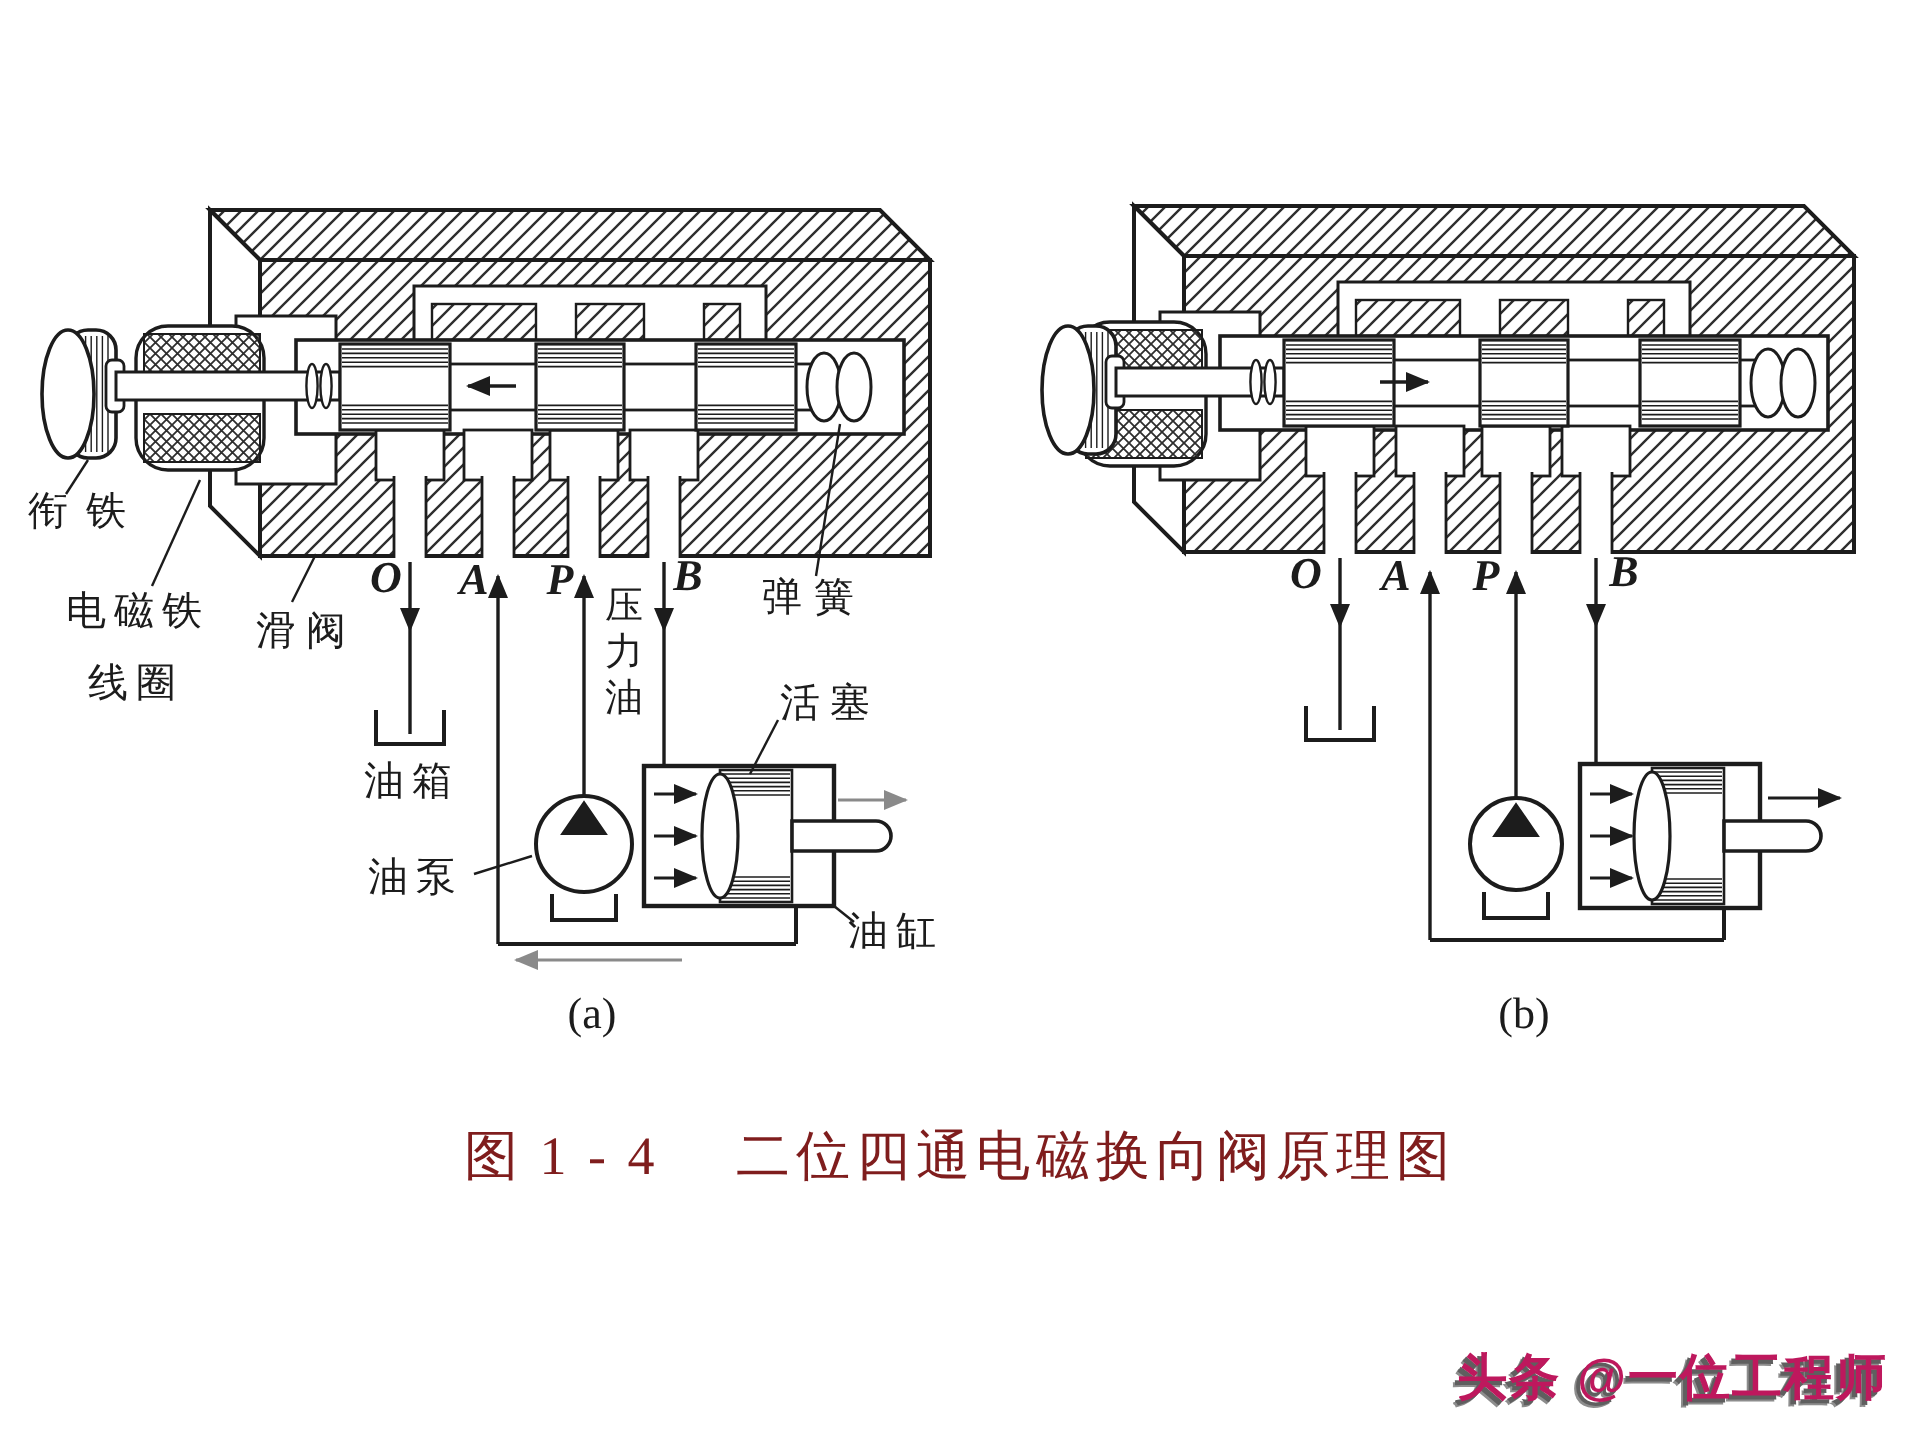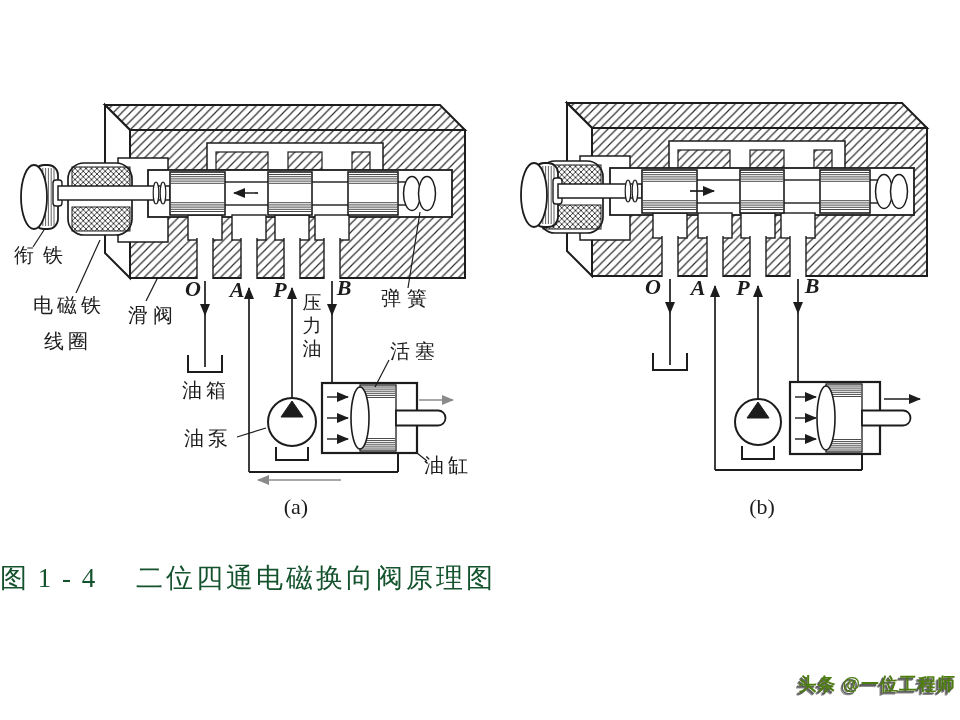--- a/index.html
+++ b/index.html
@@ -4,26 +4,26 @@
 <style>
   html,body{margin:0;padding:0;background:#ffffff;}
   .stage{position:relative;width:960px;height:720px;background:#ffffff;overflow:hidden;
          font-family:"Liberation Serif","DejaVu Serif",serif;border-radius:25px;}
   svg{position:absolute;left:0;top:0;}
   .lbl{font-family:"Liberation Serif","DejaVu Serif",serif;font-size:20px;fill:#1c1c1c;}
   .small{font-size:19px;}
   .port{font-family:"Liberation Serif","DejaVu Serif",serif;font-style:italic;font-weight:600;
         font-size:22px;fill:#1c1c1c;}
   .sub{font-size:22px;}
-  .caption{position:absolute;top:560px;left:0;width:960px;
-           font-size:27px;color:#14532d;letter-spacing:2px;}
+  .caption{position:absolute;top:560px;left:0;width:960px;text-align:center;
+           font-size:27px;color:#7f1d1d;letter-spacing:2px;}
   .caption .cap-title{margin-left:30px;letter-spacing:3px;}
-  .watermark{position:absolute;top:672px;right:4px;
+  .watermark{position:absolute;top:672px;right:16px;
              font-family:"Liberation Sans","DejaVu Sans",sans-serif;
-             font-weight:bold;font-size:18px;color:#4d7c0f;letter-spacing:1px;
+             font-weight:bold;font-size:25px;color:#be185d;letter-spacing:1px;
              text-shadow:-2px 2px 0 #5f5f5f,-3px 3px 0 #8d8d8d;}
 </style>
 </head>
 <body>
 
 <div class="stage">
   <svg id="scene" width="960" height="620" viewBox="0 0 960 620">
     <defs>
       <pattern id="hatch" width="8.5" height="8.5" patternUnits="userSpaceOnUse">
         <path d="M-2,2 L2,-2 M0,8.5 L8.5,0 M6.5,10.5 L10.5,6.5" stroke="#2e2e2e" stroke-width="1.2"></path>

